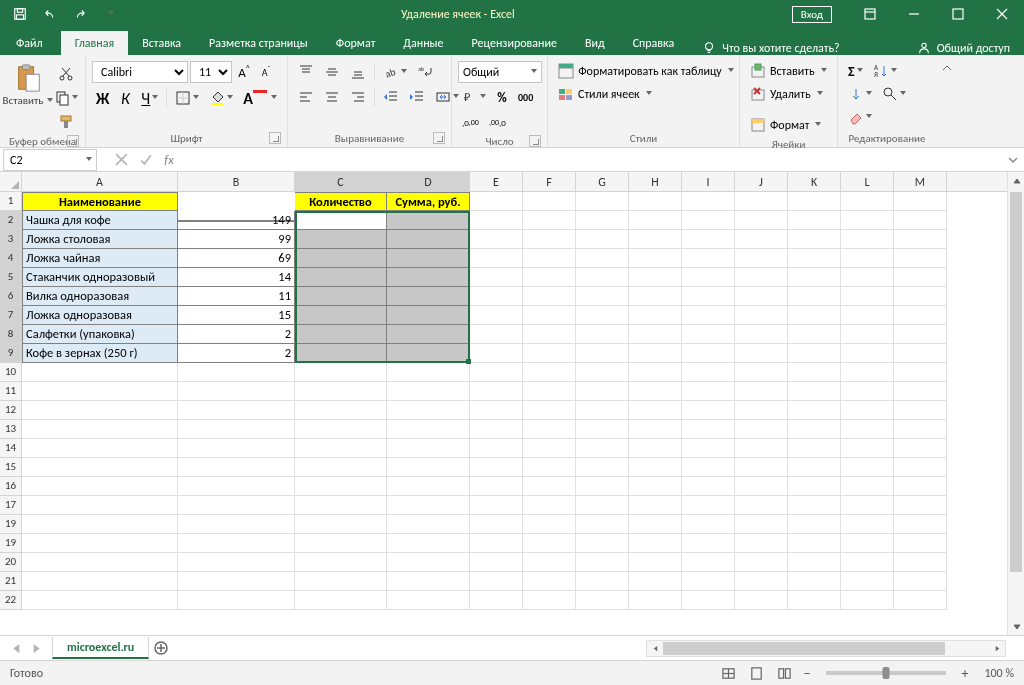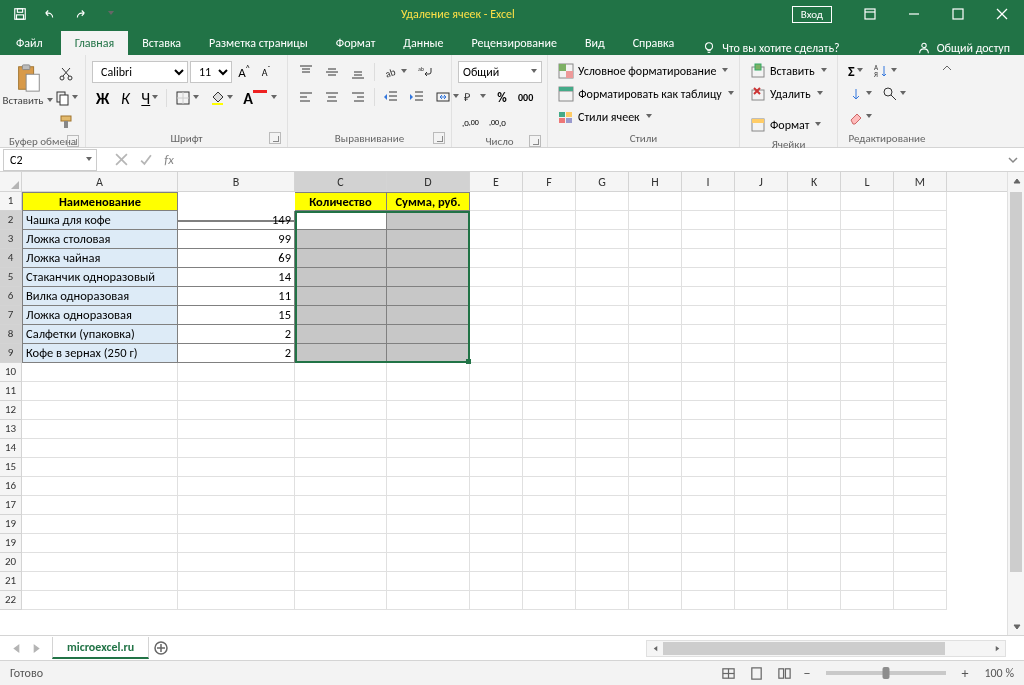--- a/index.html
+++ b/index.html
@@ -3,21 +3,21 @@
 <meta charset="utf-8">
 <style>
 * { margin: 0; padding: 0; box-sizing: border-box; font-family: "Segoe UI", Calibri, sans-serif; }
 body { width: 1024px; height: 685px; background: #fff; overflow: hidden; position: relative; }
 
 
 .titlebar { height: 28px; background: #217346; display: flex; align-items: center; color: #fff; }
 .titlebar .qat { display: flex; align-items: center; gap: 2px; padding-left: 6px; }
 .titlebar .qat .qbtn { width: 28px; height: 24px; display: flex; align-items: center; justify-content: center; color: #fff; }
 .titlebar .qat .qbtn svg { width: 14px; height: 14px; stroke: #fff; fill: none; stroke-width: 1.3; }
-.titlebar .title { flex: 1; text-align: center; font-size: 12px; color: #fde047; }
+.titlebar .title { flex: 1; text-align: center; font-size: 12px; color: #fef9c3; }
 .titlebar .wincontrols { display: flex; align-items: center; }
 .titlebar .login { border: 1px solid #fff; font-size: 11px; padding: 1px 8px; margin-right: 16px; }
 .titlebar .wbtn { width: 44px; height: 28px; display: flex; align-items: center; justify-content: center; }
 .titlebar .wbtn svg { width: 12px; height: 12px; stroke: #fff; fill: none; stroke-width: 1.2; }
 
 
 .menutabs { height: 27px; background: #217346; display: flex; align-items: flex-end; color: #fff; }
 .menutabs .mtab { padding: 5px 14px 5px; font-size: 12px; cursor: pointer; }
 .menutabs .mtab.file { padding-left: 16px; padding-right: 18px; }
 .menutabs .mtab.active { background: #f3f3f3; color: #217346; }
@@ -421,29 +421,20 @@
             </div>
       </div>
     </div>
       </div>
     <div class="glabel"><span>Число</span><span class="launcher"></span></div>
   </div>
 
   <div class="rgroup" style="width:192px;">
     <div class="gbody">
         <div class="rcol" style="gap:1px;padding-top:1px;">
-      <div class="rbtn" style="justify-content:flex-start;gap:4px;width:184px;">
-        <svg viewBox="0 0 16 16">
-              <rect x="1" y="1" width="14" height="14" fill="none" stroke="#888"></rect>
-              <rect x="1" y="1" width="7" height="7" fill="#7db064"></rect>
-              <rect x="8" y="8" width="7" height="7" fill="#e99"></rect>
-            </svg>
-        <span style="font-size:12px;">Условное форматирование</span>
-            <span class="dd"></span>
-      </div>
       <div class="rbtn" style="justify-content:center;gap:4px;width:184px;">
         <svg viewBox="0 0 16 16">
               <rect x="1" y="1" width="14" height="14" fill="none" stroke="#888"></rect>
               <line x1="1" y1="5" x2="15" y2="5" stroke="#888"></line>
               <rect x="1" y="1" width="14" height="4" fill="#4a8"></rect>
             </svg>
         <span style="font-size:12px;">Форматировать как таблицу</span>
             <span class="dd"></span>
       </div>
       <div class="rbtn" style="justify-content:flex-start;gap:4px;width:184px;">

